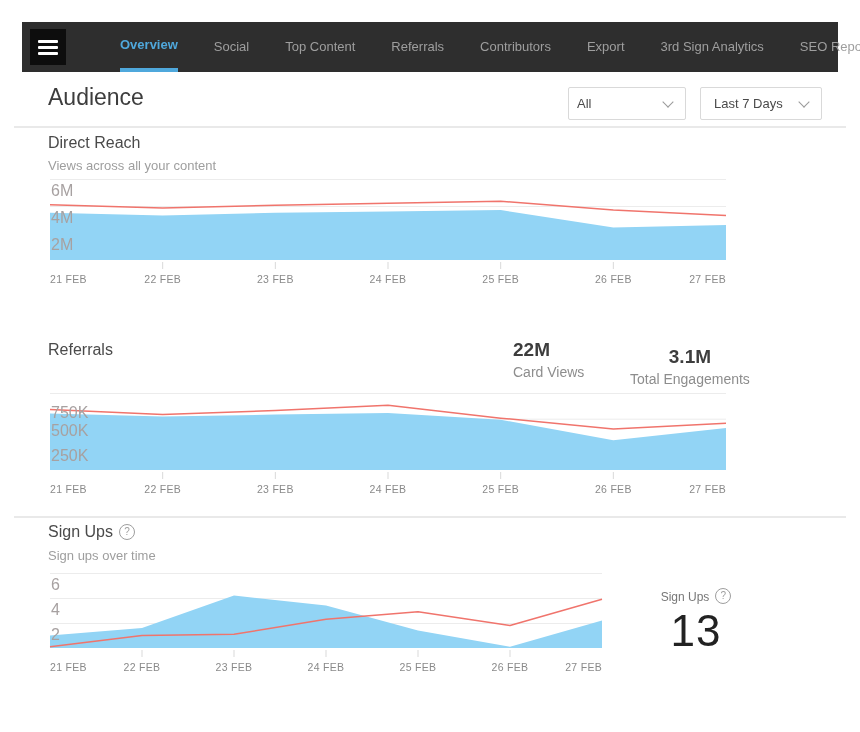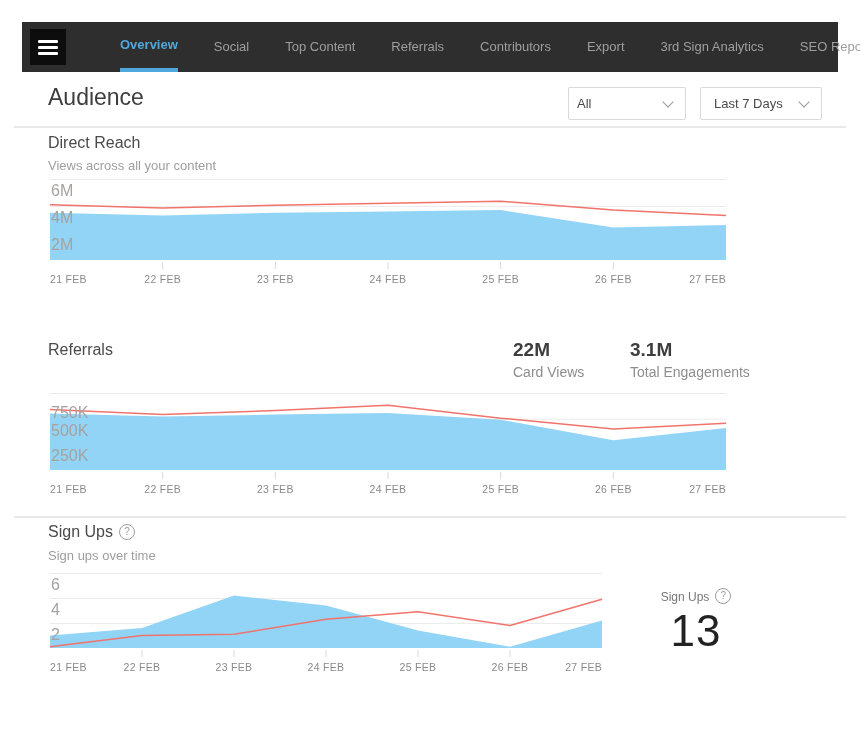--- a/index.html
+++ b/index.html
@@ -33,21 +33,21 @@
   .sec-title { position:absolute; left:48px; font-size:16px; color:#4a4a4a; }
   .sec-sub   { position:absolute; left:48px; font-size:13px; color:#9e9e9e; }
   .t1 { top:134px; } .s1 { top:158px; }
   .t2 { top:341px; } .s2 { top:365px; }
   .t3 { top:523px; } .s3 { top:548px; }
 
   .stat { position:absolute; }
   .stat-value { font-size:19px; font-weight:700; color:#3d3d3d; }
   .stat-label { font-size:14px; color:#8d8d8d; margin-top:3px; }
   .stat-cv { left:513px; top:339px; }
-  .stat-te { left:630px; top:339px; }
+  .stat-te { left:630px; top:346px;text-align:center; }
 
   .help { display:inline-block; width:14px; height:14px; border:1px solid #9e9e9e; border-radius:50%;
           font-size:10px; line-height:14px; text-align:center; color:#9e9e9e; margin-left:6px;
           vertical-align:2px; font-weight:400; }
 
   
   .chart { position:absolute; }
   .chart-0 { left:50px; top:179px; width:676px; height:112px; }
   .chart-1 { left:50px; top:393px; width:676px; height:108px; }
   .chart-2 { left:50px; top:573px; width:552px; height:106px; }

